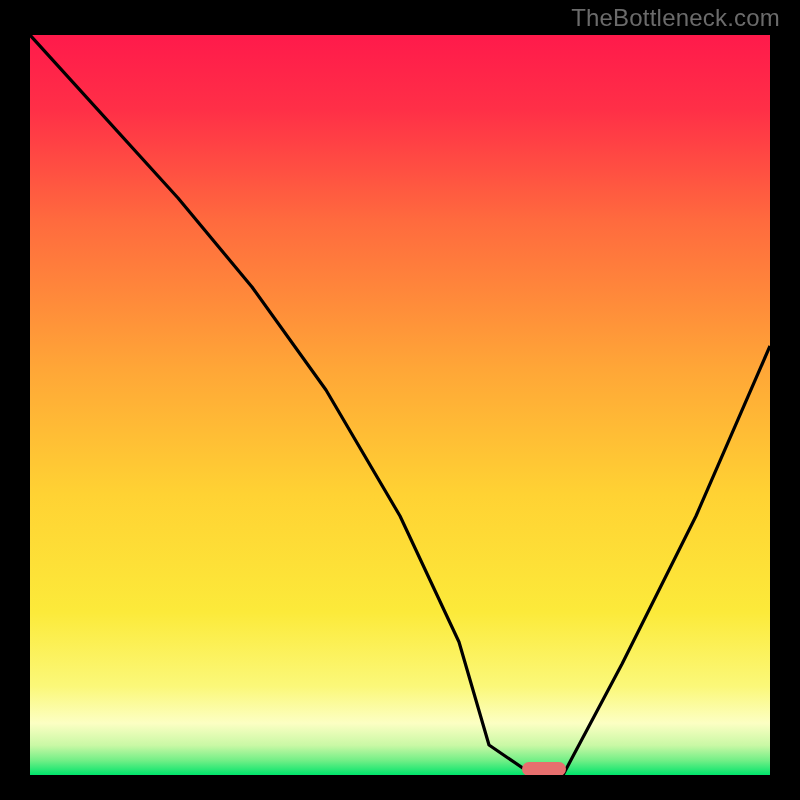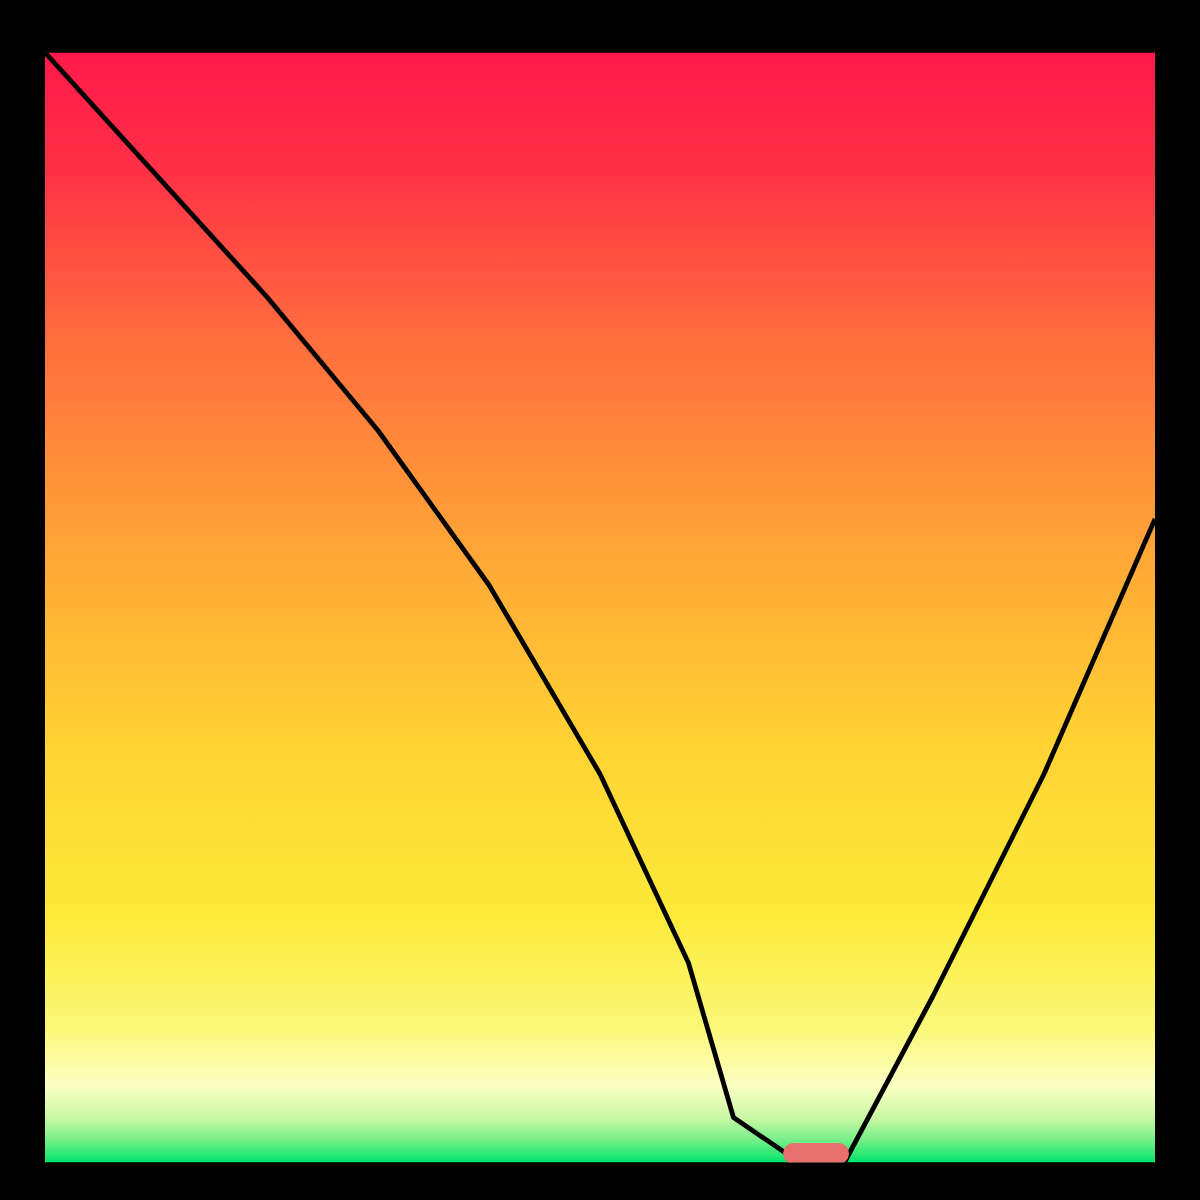--- a/index.html
+++ b/index.html
@@ -36,20 +36,21 @@
   }
   .pill {
     fill: #e76f6e;
   }
 </style>
 </head>
 <body>
 
 <div class="frame">
 
+  <div class="watermark">TheBottleneck.com</div>
 
   <svg class="plot" viewBox="0 0 740 740" preserveAspectRatio="none">
 
     <defs>
 
       <linearGradient id="bgGrad" x1="0" y1="0" x2="0" y2="1">
         <stop offset="0%" stop-color="#ff1a4b"></stop>
         <stop offset="10%" stop-color="#ff2f47"></stop>
         <stop offset="25%" stop-color="#ff6a3e"></stop>
         <stop offset="45%" stop-color="#ffa637"></stop>

